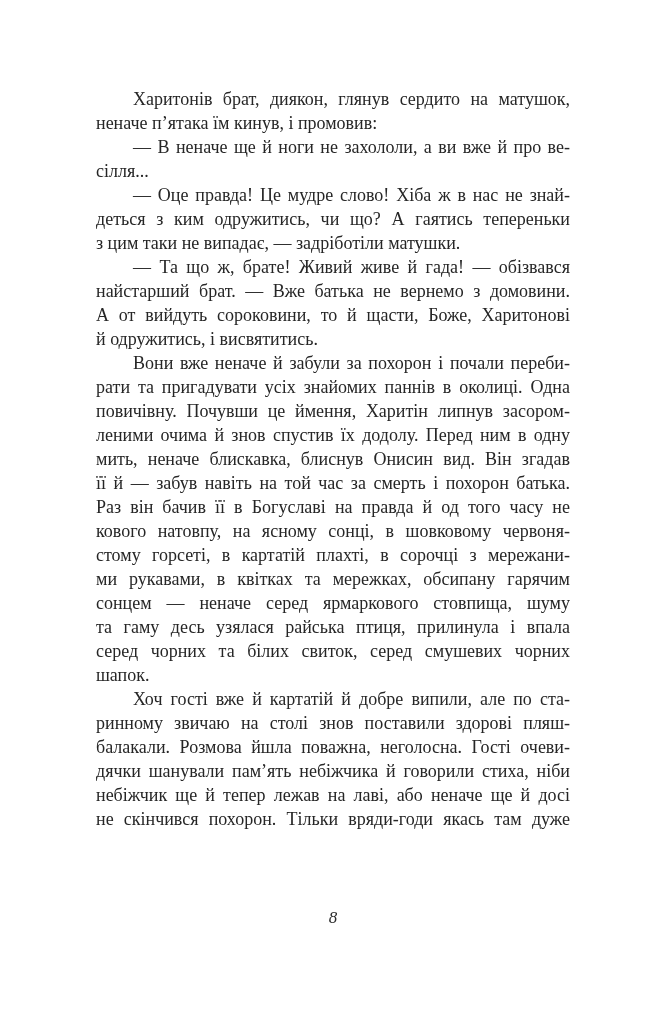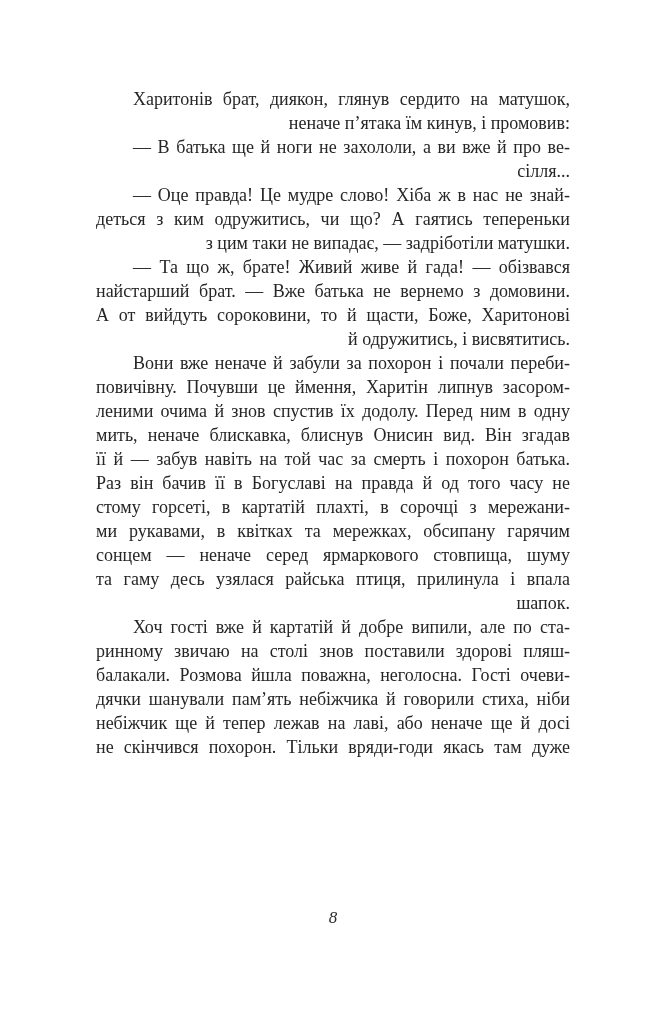--- a/index.html
+++ b/index.html
@@ -22,21 +22,21 @@
     width: 474px;
     font-size: 18px;
     line-height: 24px;
     color: #262626;
   }
   .paragraph {
     margin: 0;
     padding: 0;
   }
   .line {
-    text-align: right;
+    text-align: left;
     white-space: normal;
     overflow: hidden;
     height: 24px;
   }
   .line.full {
     text-align: justify;
     text-align-last: justify;
   }
   .line.indent {
     text-indent: 37px;
@@ -55,45 +55,48 @@
 </head>
 <body>
 
 <div class="book-page">
   <div class="text-block">
       <div class="paragraph">
         <div class="line indent full">Харитонів брат, диякон, глянув сердито на матушок,</div>
         <div class="line">неначе п’ятака їм кинув, і промовив:</div>
       </div>
       <div class="paragraph">
-        <div class="line indent full">— В батька ще й ноги не захололи, а ви вже й про ве-</div>
+        <div class="line indent full">— В неначе ще й ноги не захололи, а ви вже й про ве-</div>
         <div class="line">сілля...</div>
       </div>
       <div class="paragraph">
         <div class="line indent full">— Оце правда! Це мудре слово! Хіба ж в нас не знай-</div>
         <div class="line full">деться з ким одружитись, чи що? А гаятись тепереньки</div>
         <div class="line">з цим таки не випадає, — задріботіли матушки.</div>
       </div>
       <div class="paragraph">
         <div class="line indent full">— Та що ж, брате! Живий живе й гада! — обізвався</div>
         <div class="line full">найстарший брат. — Вже батька не вернемо з домовини.</div>
         <div class="line full">А от вийдуть сороковини, то й щасти, Боже, Харитонові</div>
         <div class="line">й одружитись, і висвятитись.</div>
       </div>
       <div class="paragraph">
         <div class="line indent full">Вони вже неначе й забули за похорон і почали переби-</div>
+        <div class="line full">рати та пригадувати усіх знайомих паннів в околиці. Одна</div>
         <div class="line full">повичівну. Почувши це ймення, Харитін липнув засором-</div>
         <div class="line full">леними очима й знов спустив їх додолу. Перед ним в одну</div>
         <div class="line full">мить, неначе блискавка, блиснув Онисин вид. Він згадав</div>
         <div class="line full">її й — забув навіть на той час за смерть і похорон батька.</div>
         <div class="line full">Раз він бачив її в Богуславі на правда й од того часу не</div>
+        <div class="line full">кового натовпу, на ясному сонці, в шовковому червоня-</div>
         <div class="line full">стому горсеті, в картатій плахті, в сорочці з мережани-</div>
         <div class="line full">ми рукавами, в квітках та мережках, обсипану гарячим</div>
         <div class="line full">сонцем — неначе серед ярмаркового стовпища, шуму</div>
         <div class="line full">та гаму десь узялася райська птиця, прилинула і впала</div>
+        <div class="line full">серед чорних та білих свиток, серед смушевих чорних</div>
         <div class="line">шапок.</div>
       </div>
       <div class="paragraph">
         <div class="line indent full">Хоч гості вже й картатій й добре випили, але по ста-</div>
         <div class="line full">ринному звичаю на столі знов поставили здорові пляш-</div>
         <div class="line full">балакали. Розмова йшла поважна, неголосна. Гості очеви-</div>
         <div class="line full">дячки шанували пам’ять небіжчика й говорили стиха, ніби</div>
         <div class="line full">небіжчик ще й тепер лежав на лаві, або неначе ще й досі</div>
         <div class="line full">не скінчився похорон. Тільки вряди-годи якась там дуже</div>
       </div>

